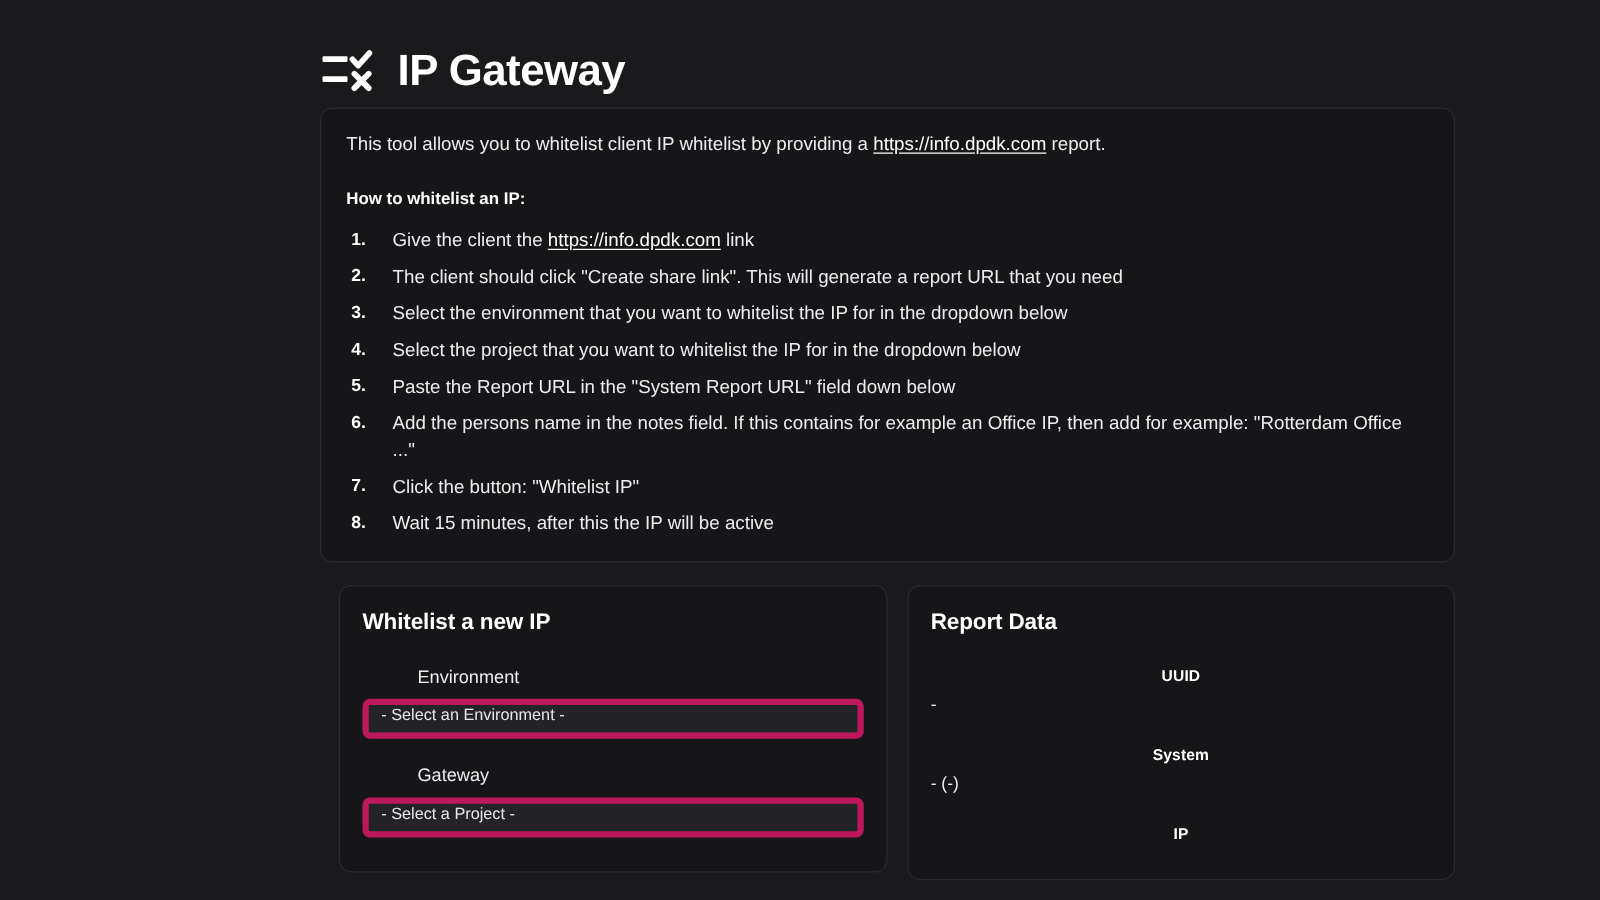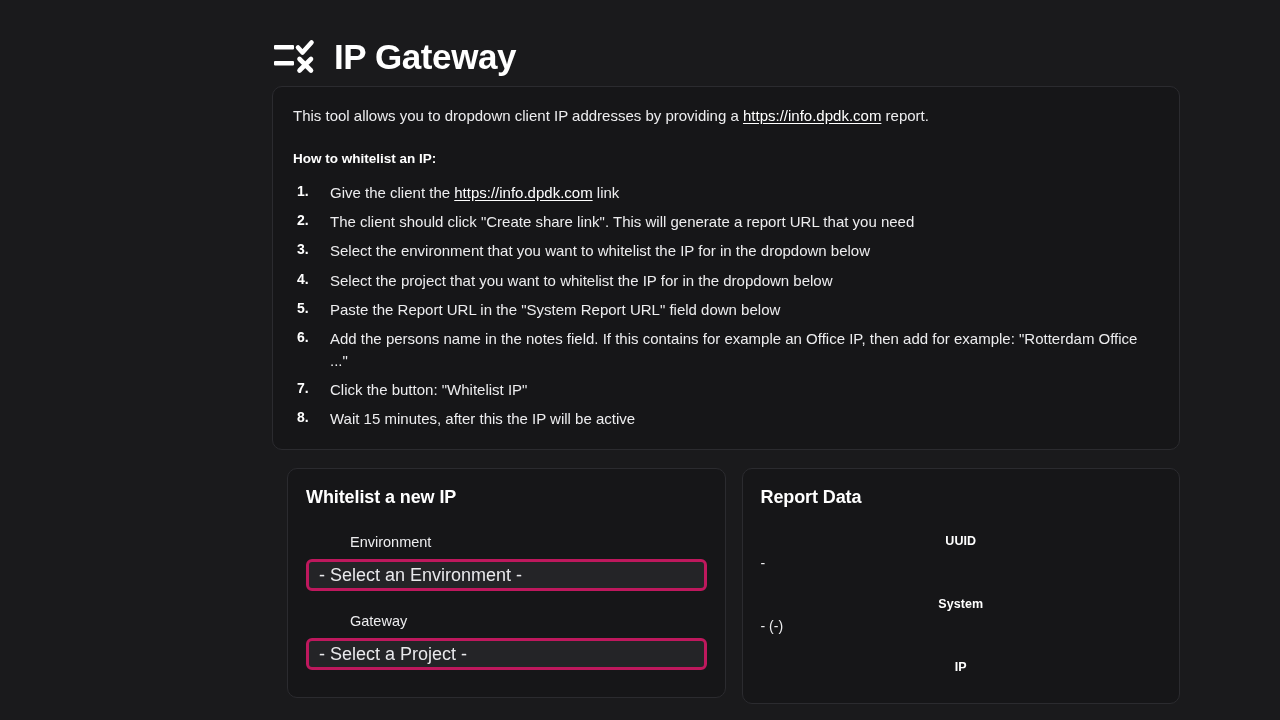--- a/index.html
+++ b/index.html
@@ -18,21 +18,21 @@
   }
 
   .page {
     width: 1280px;
     height: 720px;
     position: relative;
   }
 
   .content {
     position: absolute;
-    left: 272px;
+    left: 256px;
     top: 0;
     width: 908px;
   }
 
   
   .header {
     display: flex;
     align-items: center;
     gap: 18px;
     padding-top: 26px;
@@ -137,28 +137,28 @@
     color: #ededef;
     margin-bottom: 9px;
     display: block;
     margin-left: 44px;
   }
 
   .select {
     width: 100%;
     height: 32px;
     background: #242427;
-    border: 3px solid #be185d;
+    border: 5px solid #be185d;
     border-radius: 6px;
     color: #e9e9ec;
-    font-size: 18px;
+    font-size: 13px;
     font-family: "Liberation Sans", sans-serif;
     padding: 0 10px;
     display: flex;
-    align-items: center;
+    align-items: flex-start;
     margin-bottom: 22px;
   }
   .select:last-of-type { margin-bottom: 0; }
 
   
   .report-label {
     font-size: 12.5px;
     font-weight: 700;
     color: #ffffff;
     margin: 0 0 7px 0;
@@ -181,21 +181,21 @@
       <svg class="brand-icon" viewBox="0 0 44 44" aria-hidden="true">
         <rect x="2" y="11" width="20" height="4.6" rx="1" fill="#ffffff"></rect>
         <rect x="2" y="27" width="20" height="4.6" rx="1" fill="#ffffff"></rect>
         <path d="M26 13.5 L30.5 18.5 L39.5 8.5" stroke="#ffffff" stroke-width="4.6" fill="none" stroke-linecap="round" stroke-linejoin="round"></path>
         <path d="M27.5 25 L39 36.5 M39 25 L27.5 36.5" stroke="#ffffff" stroke-width="4.6" fill="none" stroke-linecap="round"></path>
       </svg>
       <h1 class="page-title">IP Gateway</h1>
     </div>
 
     <div class="card info-card">
-      <p class="intro"><span>This tool allows you to dropdown client IP addresses by providing a </span><a class="link" href="#">https://info.dpdk.com</a><span> report.</span></p>
+      <p class="intro"><span>This tool allows you to whitelist client IP whitelist by providing a </span><a class="link" href="#">https://info.dpdk.com</a><span> report.</span></p>
 
       <p class="howto">How to whitelist an IP:</p>
 
       <ol class="steps">
         <li>
           <span class="num">1.</span><span>Give the client the </span><a class="link" href="#">https://info.dpdk.com</a><span> link</span>
         </li>
         <li>
           <span class="num">2.</span><span>The client should click "Create share link". This will generate a report URL that you need</span>
         </li>

